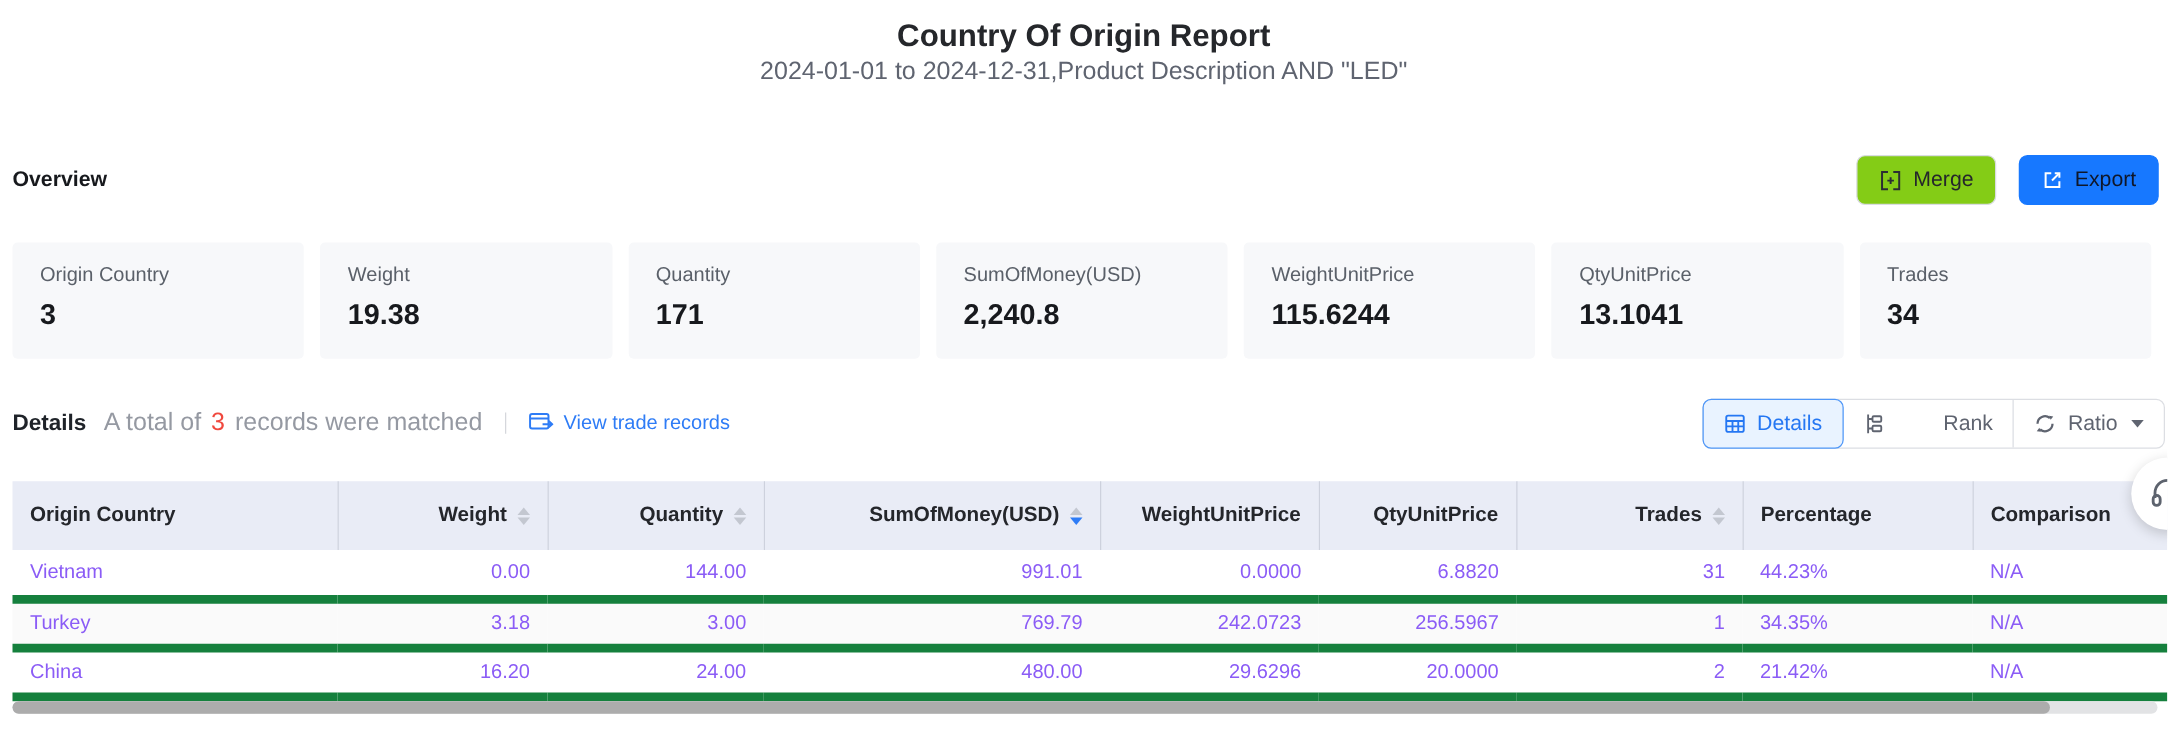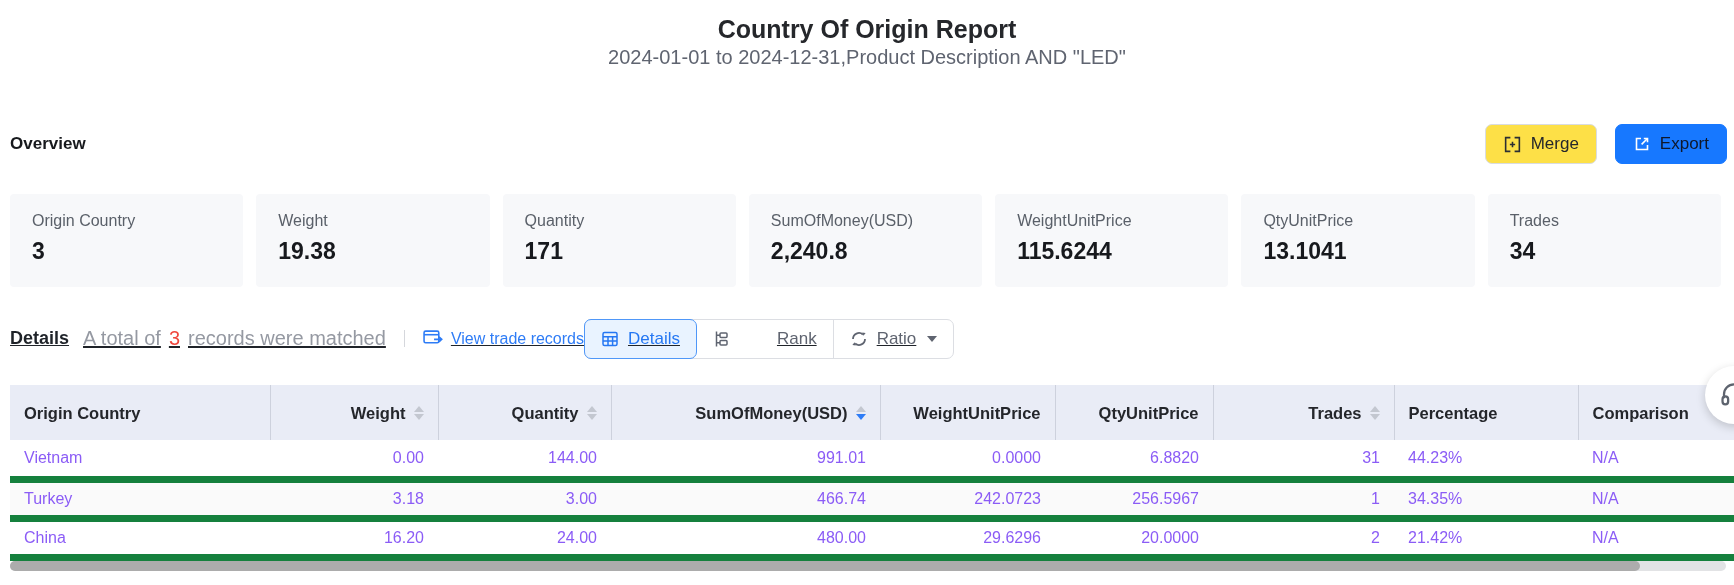--- a/index.html
+++ b/index.html
@@ -13,32 +13,32 @@
   .page-subtitle { position:absolute; top:46px; left:0; width:100%; text-align:center;
     font-size:20px; font-weight:400; color:#5f6470; }
 
   
   .overview-row { position:absolute; top:120px; left:10px; right:7px; height:48px;
     display:flex; align-items:center; justify-content:space-between; }
   .overview-title { font-size:17px; font-weight:700; color:#17191d; }
   .actions { display:flex; gap:18px; }
   .btn { height:40px; display:flex; align-items:center; gap:9px; padding:0 17px;
     border-radius:7px; font-size:17px; cursor:pointer; }
-  .btn-merge { background:#fde047; border:1px solid #d9dce1; color:#25272b; }
+  .btn-merge { background:#84cc16; border:1px solid #d9dce1; color:#25272b; }
   .btn-export { background:#1778ff; border:1px solid #1778ff; color:#0f172a; }
 
   
   .cards-row { position:absolute; top:194px; left:10px; right:13px; display:flex; gap:13px; }
   .stat-card { flex:1; height:93px; background:#f7f8fa; border-radius:4px; padding:18px 22px; }
   .stat-label { font-size:16px; color:#5a6069; }
   .stat-value { margin-top:8px; font-size:23px; font-weight:700; color:#17191d; }
 
   
   .details-row { position:absolute; top:318px; left:10px; right:2px; height:41px;
-    display:flex; align-items:center; justify-content:flex-start;text-decoration:underline; }
+    display:flex; align-items:center; justify-content:space-between; }
   .details-left { display:flex; align-items:center; }
   .details-title { font-size:18px; font-weight:700; margin-right:14px; }
   .records-summary { font-size:20px; color:#9599a2; display:flex; align-items:center; }
   .records-count { color:#f0483e; margin:0 8px; }
   .v-divider { width:1px; height:17px; background:#d5d7dc; margin:0 18px; }
   .trade-link { display:flex; align-items:center; gap:8px; color:#2e7cf6; font-size:16px; cursor:pointer; }
 
   .view-toggle { display:flex; align-items:stretch; height:40px; border:1px solid #dcdee3;
     border-radius:7px; background:#fff; }
   .vt-seg { display:flex; align-items:center; gap:9px; padding:0 16px; font-size:17px;
@@ -267,21 +267,21 @@
           <td class="ar">0.0000</td>
           <td class="ar">6.8820</td>
           <td class="ar">31</td>
           <td class="al">44.23%</td>
           <td class="al">N/A</td>
         </tr>
         <tr class="striped">
           <td class="al">Turkey</td>
           <td class="ar">3.18</td>
           <td class="ar">3.00</td>
-          <td class="ar">466.74</td>
+          <td class="ar">769.79</td>
           <td class="ar">242.0723</td>
           <td class="ar">256.5967</td>
           <td class="ar">1</td>
           <td class="al">34.35%</td>
           <td class="al">N/A</td>
         </tr>
         <tr>
           <td class="al">China</td>
           <td class="ar">16.20</td>
           <td class="ar">24.00</td>

